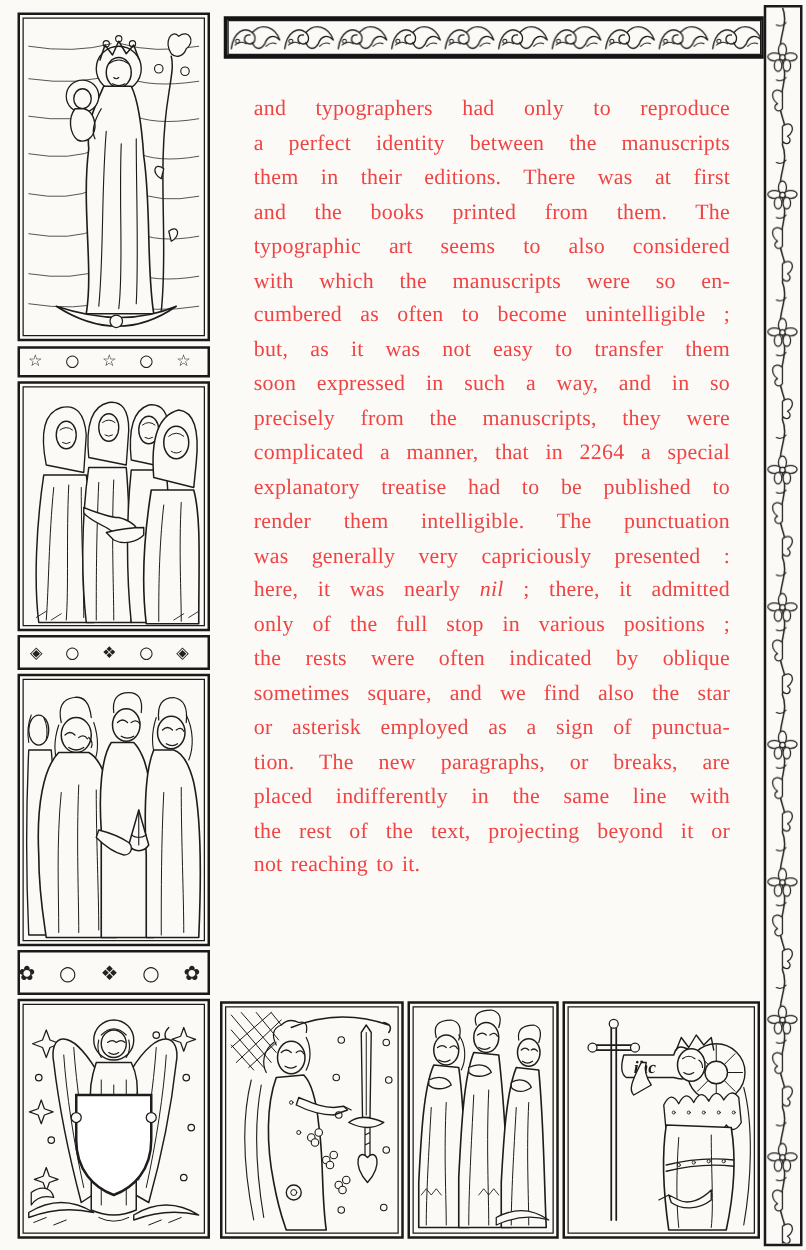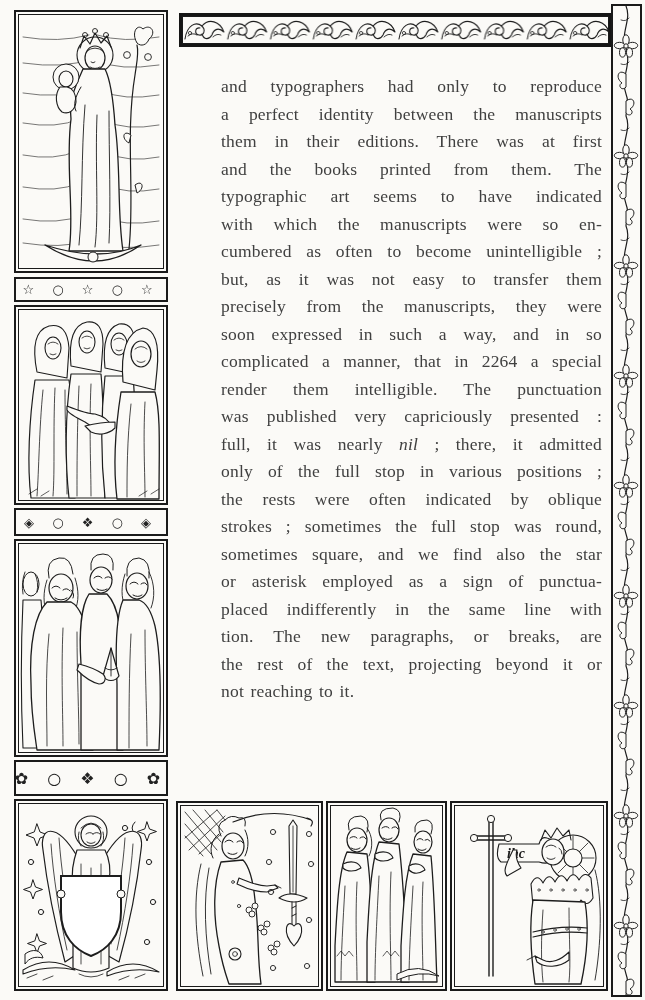--- a/index.html
+++ b/index.html
@@ -12,21 +12,21 @@
   .panel-inner{border:1px solid #1a1a1a;width:100%;height:100%;overflow:hidden;box-sizing:border-box;background:#fbfaf7;}
   .band{position:absolute;border:2px solid #1a1a1a;box-sizing:border-box;background:#fbfaf7;
         display:flex;align-items:center;justify-content:center;
         font-family:"DejaVu Sans",sans-serif;font-size:13px;color:#222;letter-spacing:7px;
         white-space:nowrap;overflow:hidden;}
   .frieze{position:absolute;left:179px;top:13px;width:433px;height:34px;border:3px solid #151515;
           box-sizing:border-box;background:#fbfaf7;}
   .frieze-inner{width:100%;height:100%;border:1px solid #1a1a1a;box-sizing:border-box;}
   .vine-strip{position:absolute;left:611px;top:4px;width:31px;height:993px;border:2px solid #1a1a1a;
           box-sizing:border-box;background:#fbfaf7;}
-  .textblock{position:absolute;left:203px;top:73px;width:381px;color:#404040;margin-left:18px;}
+  .textblock{position:absolute;left:203px;top:73px;width:381px;color:#ef4444;}
   .line{font-size:17.5px;line-height:27.5px;height:27.5px;text-align:justify;text-align-last:justify;
         letter-spacing:0.2px;word-spacing:2px;white-space:nowrap;}
   .line.last{text-align-last:left;}
   .line .it{font-style:italic;}
   .banner-text{font-family:"Liberation Serif",serif;font-style:italic;font-weight:bold;font-size:14px;fill:#1d1d1d;stroke:none;}
 </style>
 </head>
 <body>
 
 <div class="page">
@@ -198,37 +198,37 @@
         <path class="fillp" stroke-width="1" d="M6,150 C14,144 22,146 24,154 C16,152 10,154 6,160 Z"></path>
       </svg>
     </div>
   </div>
 
   <div class="textblock">
     <div class="line">and typographers had only to reproduce</div>
     <div class="line">a perfect identity between the manuscripts</div>
     <div class="line">them in their editions.  There was at first</div>
     <div class="line">and the books printed from them.  The</div>
-    <div class="line">typographic art seems to have indicated</div>
+    <div class="line">typographic art seems to also considered</div>
     <div class="line">with which the manuscripts were so en-</div>
     <div class="line">cumbered as often to become unintelligible ;</div>
     <div class="line">but, as it was not easy to transfer them</div>
+    <div class="line">soon expressed in such a way, and in so</div>
     <div class="line">precisely from the manuscripts, they were</div>
-    <div class="line">soon expressed in such a way, and in so</div>
     <div class="line">complicated a manner, that in 2264 a special</div>
+    <div class="line">explanatory treatise had to be published to</div>
     <div class="line">render them intelligible.  The punctuation</div>
-    <div class="line">was published very capriciously presented :</div>
-    <div class="line"><span>full, it was nearly </span><span class="it">nil</span><span> ; there, it admitted</span></div>
+    <div class="line">was generally very capriciously presented :</div>
+    <div class="line"><span>here, it was nearly </span><span class="it">nil</span><span> ; there, it admitted</span></div>
     <div class="line">only of the full stop in various positions ;</div>
     <div class="line">the rests were often indicated by oblique</div>
-    <div class="line">strokes ;  sometimes the full stop was round,</div>
     <div class="line">sometimes square, and we find also the star</div>
     <div class="line">or asterisk employed as a sign of punctua-</div>
+    <div class="line">tion.  The new paragraphs, or breaks, are</div>
     <div class="line">placed indifferently in the same line with</div>
-    <div class="line">tion.  The new paragraphs, or breaks, are</div>
     <div class="line">the rest of the text, projecting beyond it or</div>
     <div class="line last">not reaching to it.</div>
   </div>
 
   <div class="panel" style="left:176px;top:801px;width:147px;height:190px;">
     <div class="panel-inner">
       <svg width="100%" height="100%" viewBox="0 0 137 180" preserveAspectRatio="none">
         <g class="ink" stroke-width="0.8">
           <path d="M4,6 L36,44 M4,18 L30,48 M4,30 L22,50 M12,4 L40,36 M24,4 L42,26 M36,4 L44,14"></path>
           <path d="M36,4 L4,32 M44,10 L8,44 M40,28 L18,48"></path>

